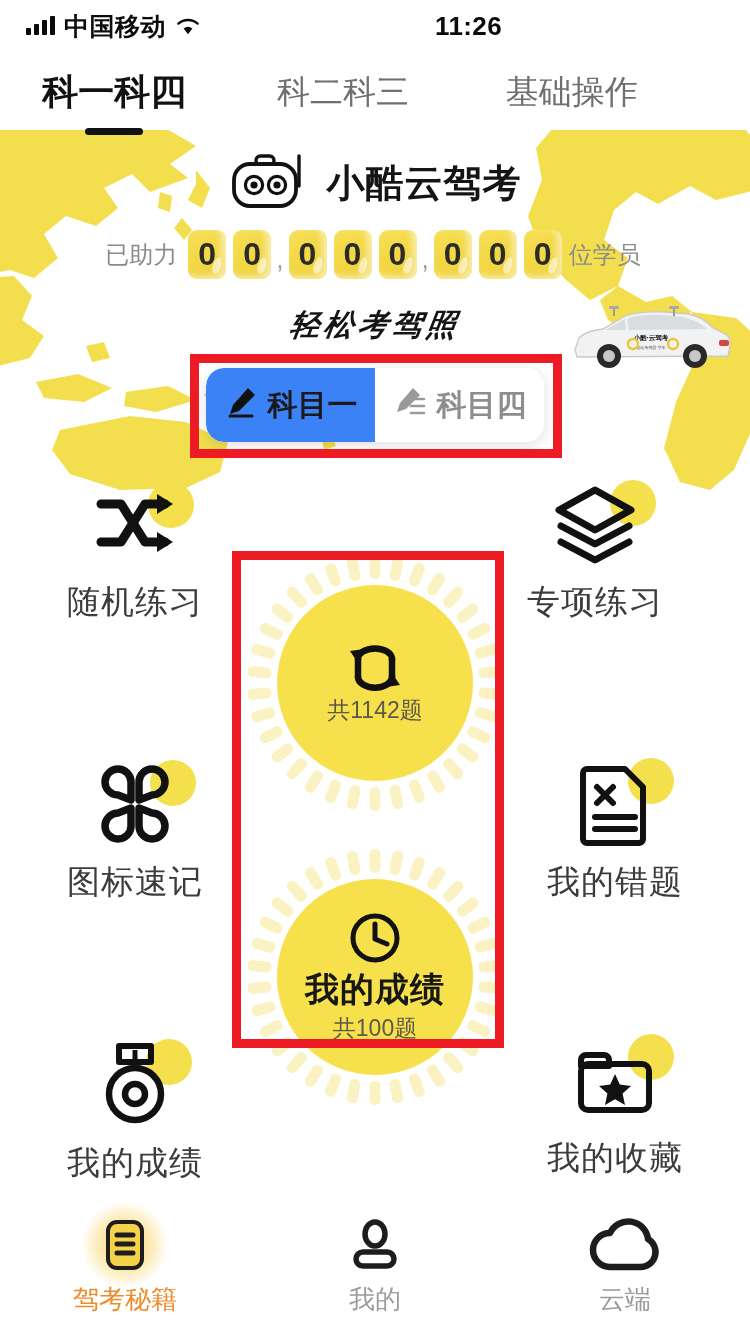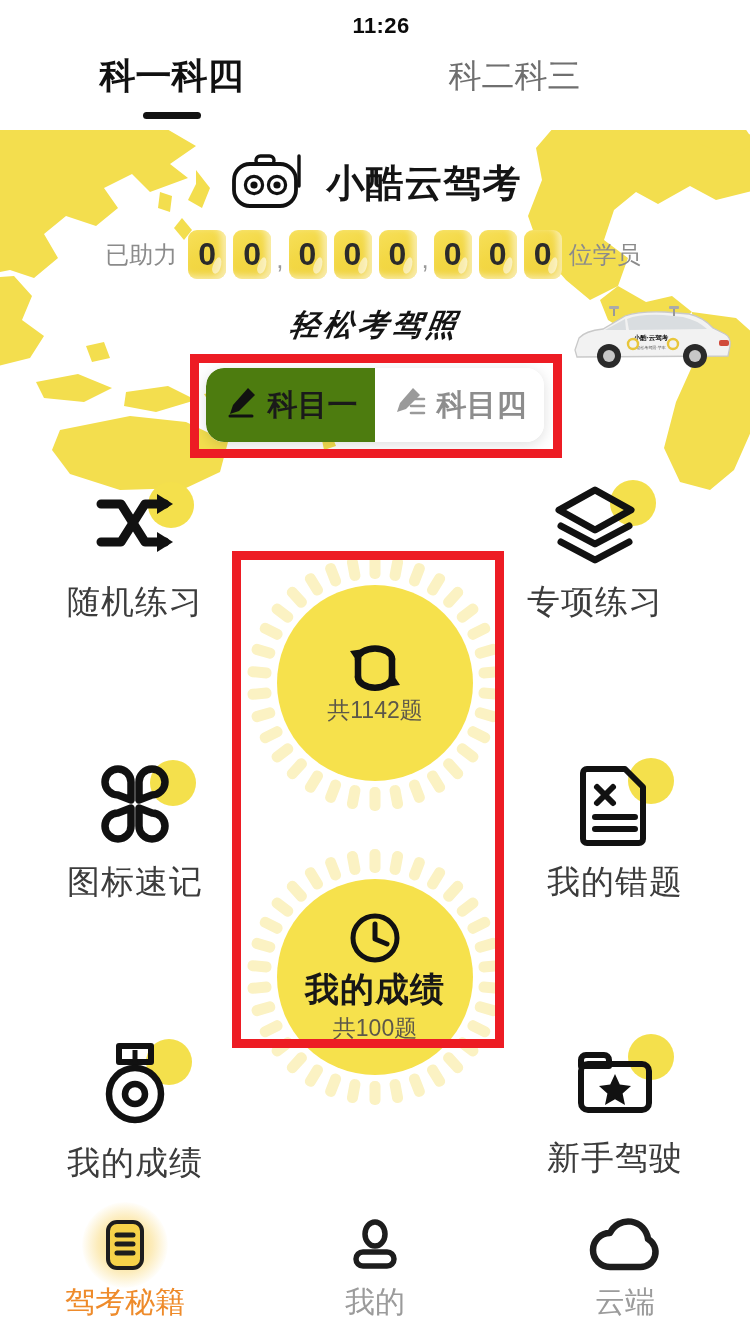--- a/index.html
+++ b/index.html
@@ -21,35 +21,35 @@
   .sb-center{ flex:1; display:flex; justify-content:center; }
   .sb-right{ display:flex; align-items:center; gap:9px; flex:0 0 auto; }
   .sig{ display:flex; align-items:flex-end; gap:3px; height:18px; }
   .sig i{ display:block; width:5px; background:#0b0b0b; border-radius:1px; }
   .sig i:nth-child(1){ height:7px; }
   .sig i:nth-child(2){ height:11px; }
   .sig i:nth-child(3){ height:15px; }
   .sig i:nth-child(4){ height:19px; }
   .carrier{ font-size:25px; font-weight:700; color:#0b0b0b; letter-spacing:0.5px; }
   .wifi{ width:26px; height:20px; position:relative; }
-  .clock{ font-size:22px; font-weight:600; color:#0b0b0b; letter-spacing:0.4px;margin-left:12px; }
+  .clock{ font-size:26px; font-weight:600; color:#0b0b0b; letter-spacing:0.4px;margin-left:12px; }
   .pct{ font-size:25px; font-weight:600; color:#0b0b0b; }
   .batt{
     width:42px; height:21px; border:2.2px solid #b9b9b9; border-radius:6px;
     position:relative; padding:2px;
   }
   .batt:after{
     content:""; position:absolute; right:-6px; top:6px; width:3px; height:8px;
     background:#c9c9c9; border-radius:0 2px 2px 0;
   }
   .batt b{ display:block; height:100%; width:73%; background:#F4D94B; border-radius:3px; }
 
   
   .tabbar{
-    position:absolute; top:40px; left:0; width:686px; height:76px;
+    position:absolute; top:56px; left:0; width:686px; height:76px;
     display:flex; align-items:center; z-index:20;
   }
   .tab{
     flex:1; text-align:center; font-size:33px; color:#6f6f6f; position:relative;
     padding-bottom:4px;
   }
   .tab.active{ color:#111; font-weight:700; font-size:36px; }
   .tab.active:after{
     content:""; position:absolute; left:50%; transform:translateX(-50%);
     bottom:-14px; width:58px; height:7px; background:#121212; border-radius:4px;
@@ -100,21 +100,21 @@
   .toggle-wrap{
     position:absolute; top:368px; left:206px; width:338px; height:74px; z-index:6;
     background:#ffffff; border-radius:18px;
     box-shadow:0 3px 14px rgba(0,0,0,.13);
     display:flex; overflow:hidden; padding:0;
   }
   .tg{
     flex:1; display:flex; align-items:center; justify-content:center; gap:10px;
     font-size:30px; font-weight:700;
   }
-  .tg.on{ background:#4d7c0f; color:#1a1a1a; border-radius:18px 0 0 18px; }
+  .tg.on{ background:#3b82f6; color:#1a1a1a; border-radius:18px 0 0 18px; }
   .tg.off{ background:#ffffff; color:#8d8d8d; }
 
   
   .grid-item{
     position:absolute; width:230px; text-align:center; z-index:4;
   }
   .gi-icon{
     height:92px; display:flex; align-items:center; justify-content:center;
     position:relative;
   }
@@ -146,39 +146,55 @@
     position:absolute; border:9px solid #ED1C24; z-index:30; pointer-events:none;
   }
 
   
   .bottomnav{
     position:absolute; bottom:0; left:0; width:750px; height:144px;
     background:#ffffff; display:flex; align-items:flex-start; padding-top:18px; z-index:25;
   }
   .nav{ flex:1; text-align:center; }
   .nav-ico{ height:74px; display:flex; align-items:center; justify-content:center; position:relative; }
-  .nav-lbl{ font-size:30px; color:#9b9b9b; }
+  .nav-lbl{ font-size:26px; color:#9b9b9b; }
   .nav.active .nav-lbl{ color:#EE8B2B; }
   .glow{
     position:absolute; width:86px; height:86px; border-radius:50%;
     background:radial-gradient(circle,rgba(247,200,60,.75) 0%,rgba(247,200,60,.35) 45%,rgba(247,200,60,0) 72%);
   }
 </style>
 </head>
 <body>
 
 <div class="statusbar">
+  <div class="sb-left">
+    <span class="sig">
+        <i></i>
+        <i></i>
+        <i></i>
+        <i></i>
+      </span>
+    <span class="carrier">中国移动</span>
+    <span class="wifi">
+      <svg viewBox="0 0 26 20" width="26" height="20">
+          <path d="M13 18.2 L8.6 12.6 a7 7 0 0 1 8.8 0 Z" fill="#0b0b0b"></path>
+          <path d="M3.4 7.6 a14.5 14.5 0 0 1 19.2 0" stroke="#0b0b0b" stroke-width="2.4" fill="none" stroke-linecap="round"></path>
+        </svg>
+    </span>
+  </div>
   <div class="sb-center">
     <span class="clock">11:26</span>
   </div>
 </div>
 
 <div class="tabbar">
   <div class="tab active">科一科四</div>
   <div class="tab">科二科三</div>
+  <div class="tab">基础操作</div>
 </div>
 
 <div class="hero">
 
   <svg class="map" viewBox="0 0 750 360">
     <g fill="#F3DE4E">
 
       <path d="M-40 -10 L160 -5 L196 16 L170 34 L188 48 L150 62 L132 44 L104 58 L118 78 L96 96 L66 86 L44 104 L58 128 L34 148 L10 140 L-40 150 Z"></path>
       <path d="M-40 150 L14 146 L32 166 L22 190 L44 206 L30 228 L-10 238 L-40 232 Z"></path>
 
@@ -350,21 +366,21 @@
 
 <div class="grid-item" style="left:500px; top:1034px;">
   <div class="gi-icon">
     <span class="dot" style="left:128px; top:0px;"></span>
     <svg viewBox="0 0 84 76" width="84" height="76">
       <path d="M8 18 a5 5 0 0 1 5 -5 h18 a5 5 0 0 1 5 5 v6 h-28 z" fill="none" stroke="#111" stroke-width="6" stroke-linejoin="round"></path>
       <rect x="8" y="22" width="68" height="46" rx="7" fill="none" stroke="#111" stroke-width="6"></rect>
       <path d="M42 32 L46.8 42.6 L58 44 L49.6 51.6 L52 63 L42 57.2 L32 63 L34.4 51.6 L26 44 L37.2 42.6 Z" fill="#111"></path>
     </svg>
   </div>
-  <div class="gi-label">新手驾驶</div>
+  <div class="gi-label">我的收藏</div>
 </div>
 
 <div class="bigcircle" style="left:240px; top:548px;">
   <div class="rays" id="rays1">
       <i class="ray" style="transform: translate(-50%, 0px) rotate(0deg) translateY(104px);"></i>
       <i class="ray" style="transform: translate(-50%, 0px) rotate(10.5882deg) translateY(104px);"></i>
       <i class="ray" style="transform: translate(-50%, 0px) rotate(21.1765deg) translateY(104px);"></i>
       <i class="ray" style="transform: translate(-50%, 0px) rotate(31.7647deg) translateY(104px);"></i>
       <i class="ray" style="transform: translate(-50%, 0px) rotate(42.3529deg) translateY(104px);"></i>
       <i class="ray" style="transform: translate(-50%, 0px) rotate(52.9412deg) translateY(104px);"></i>

